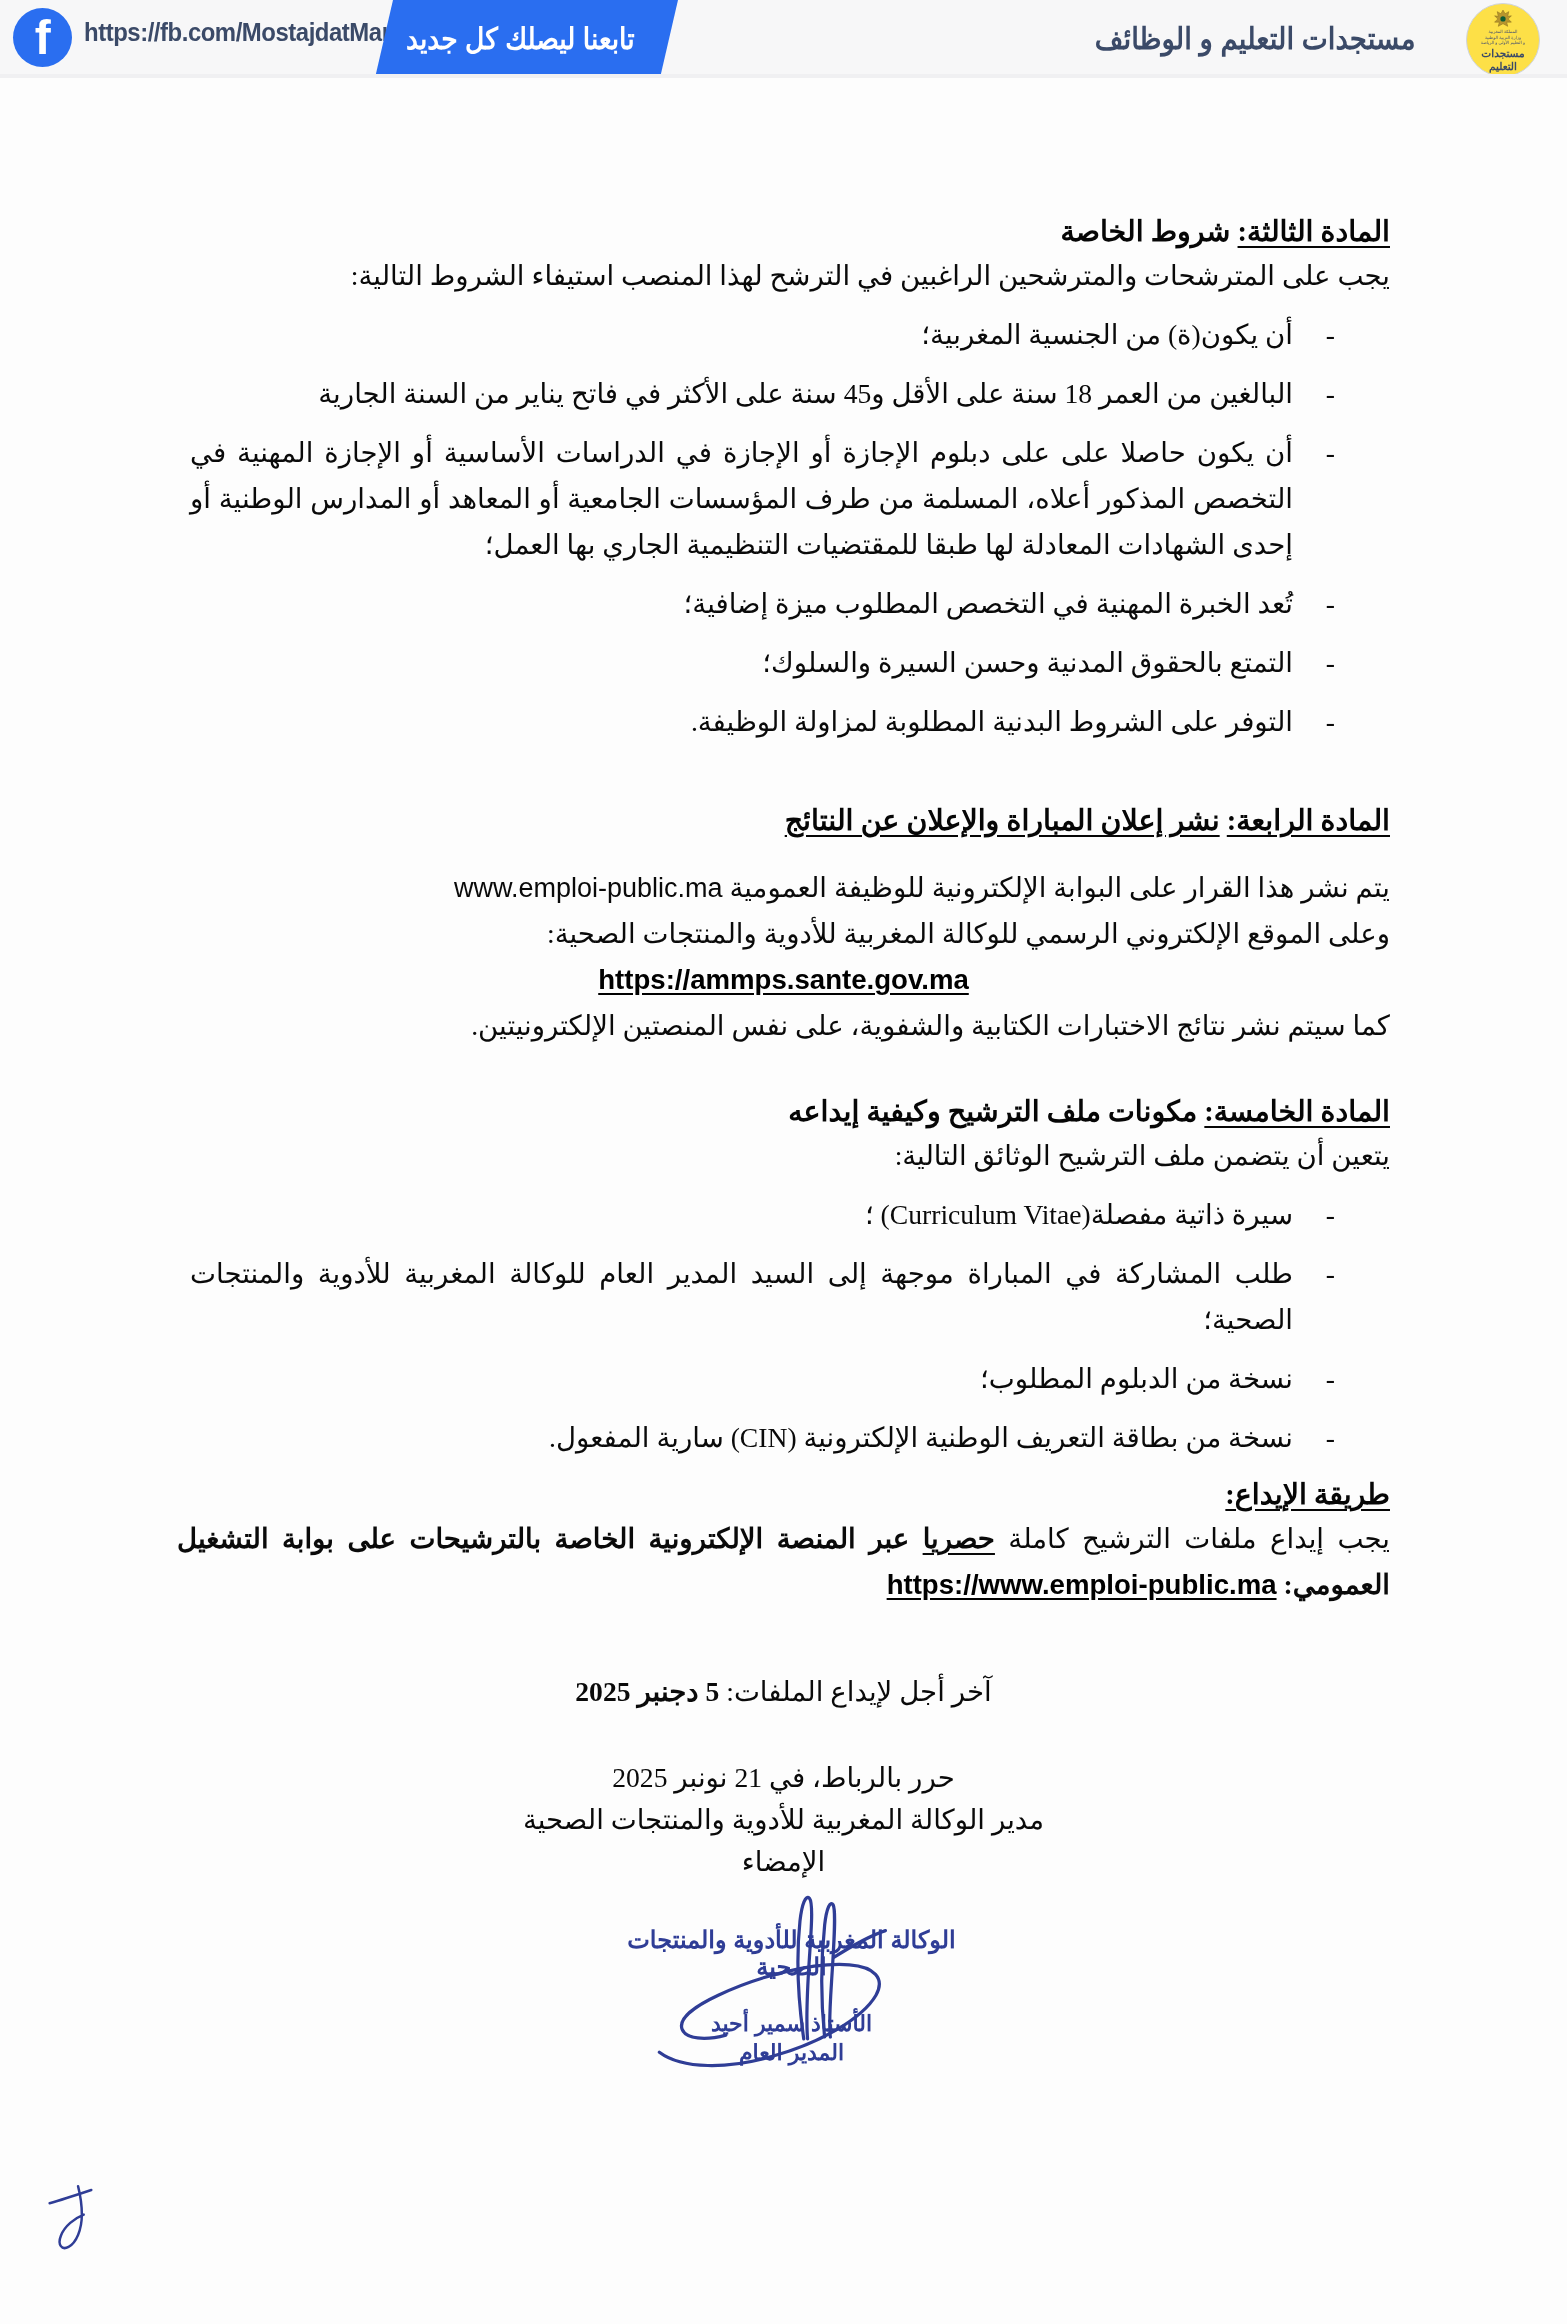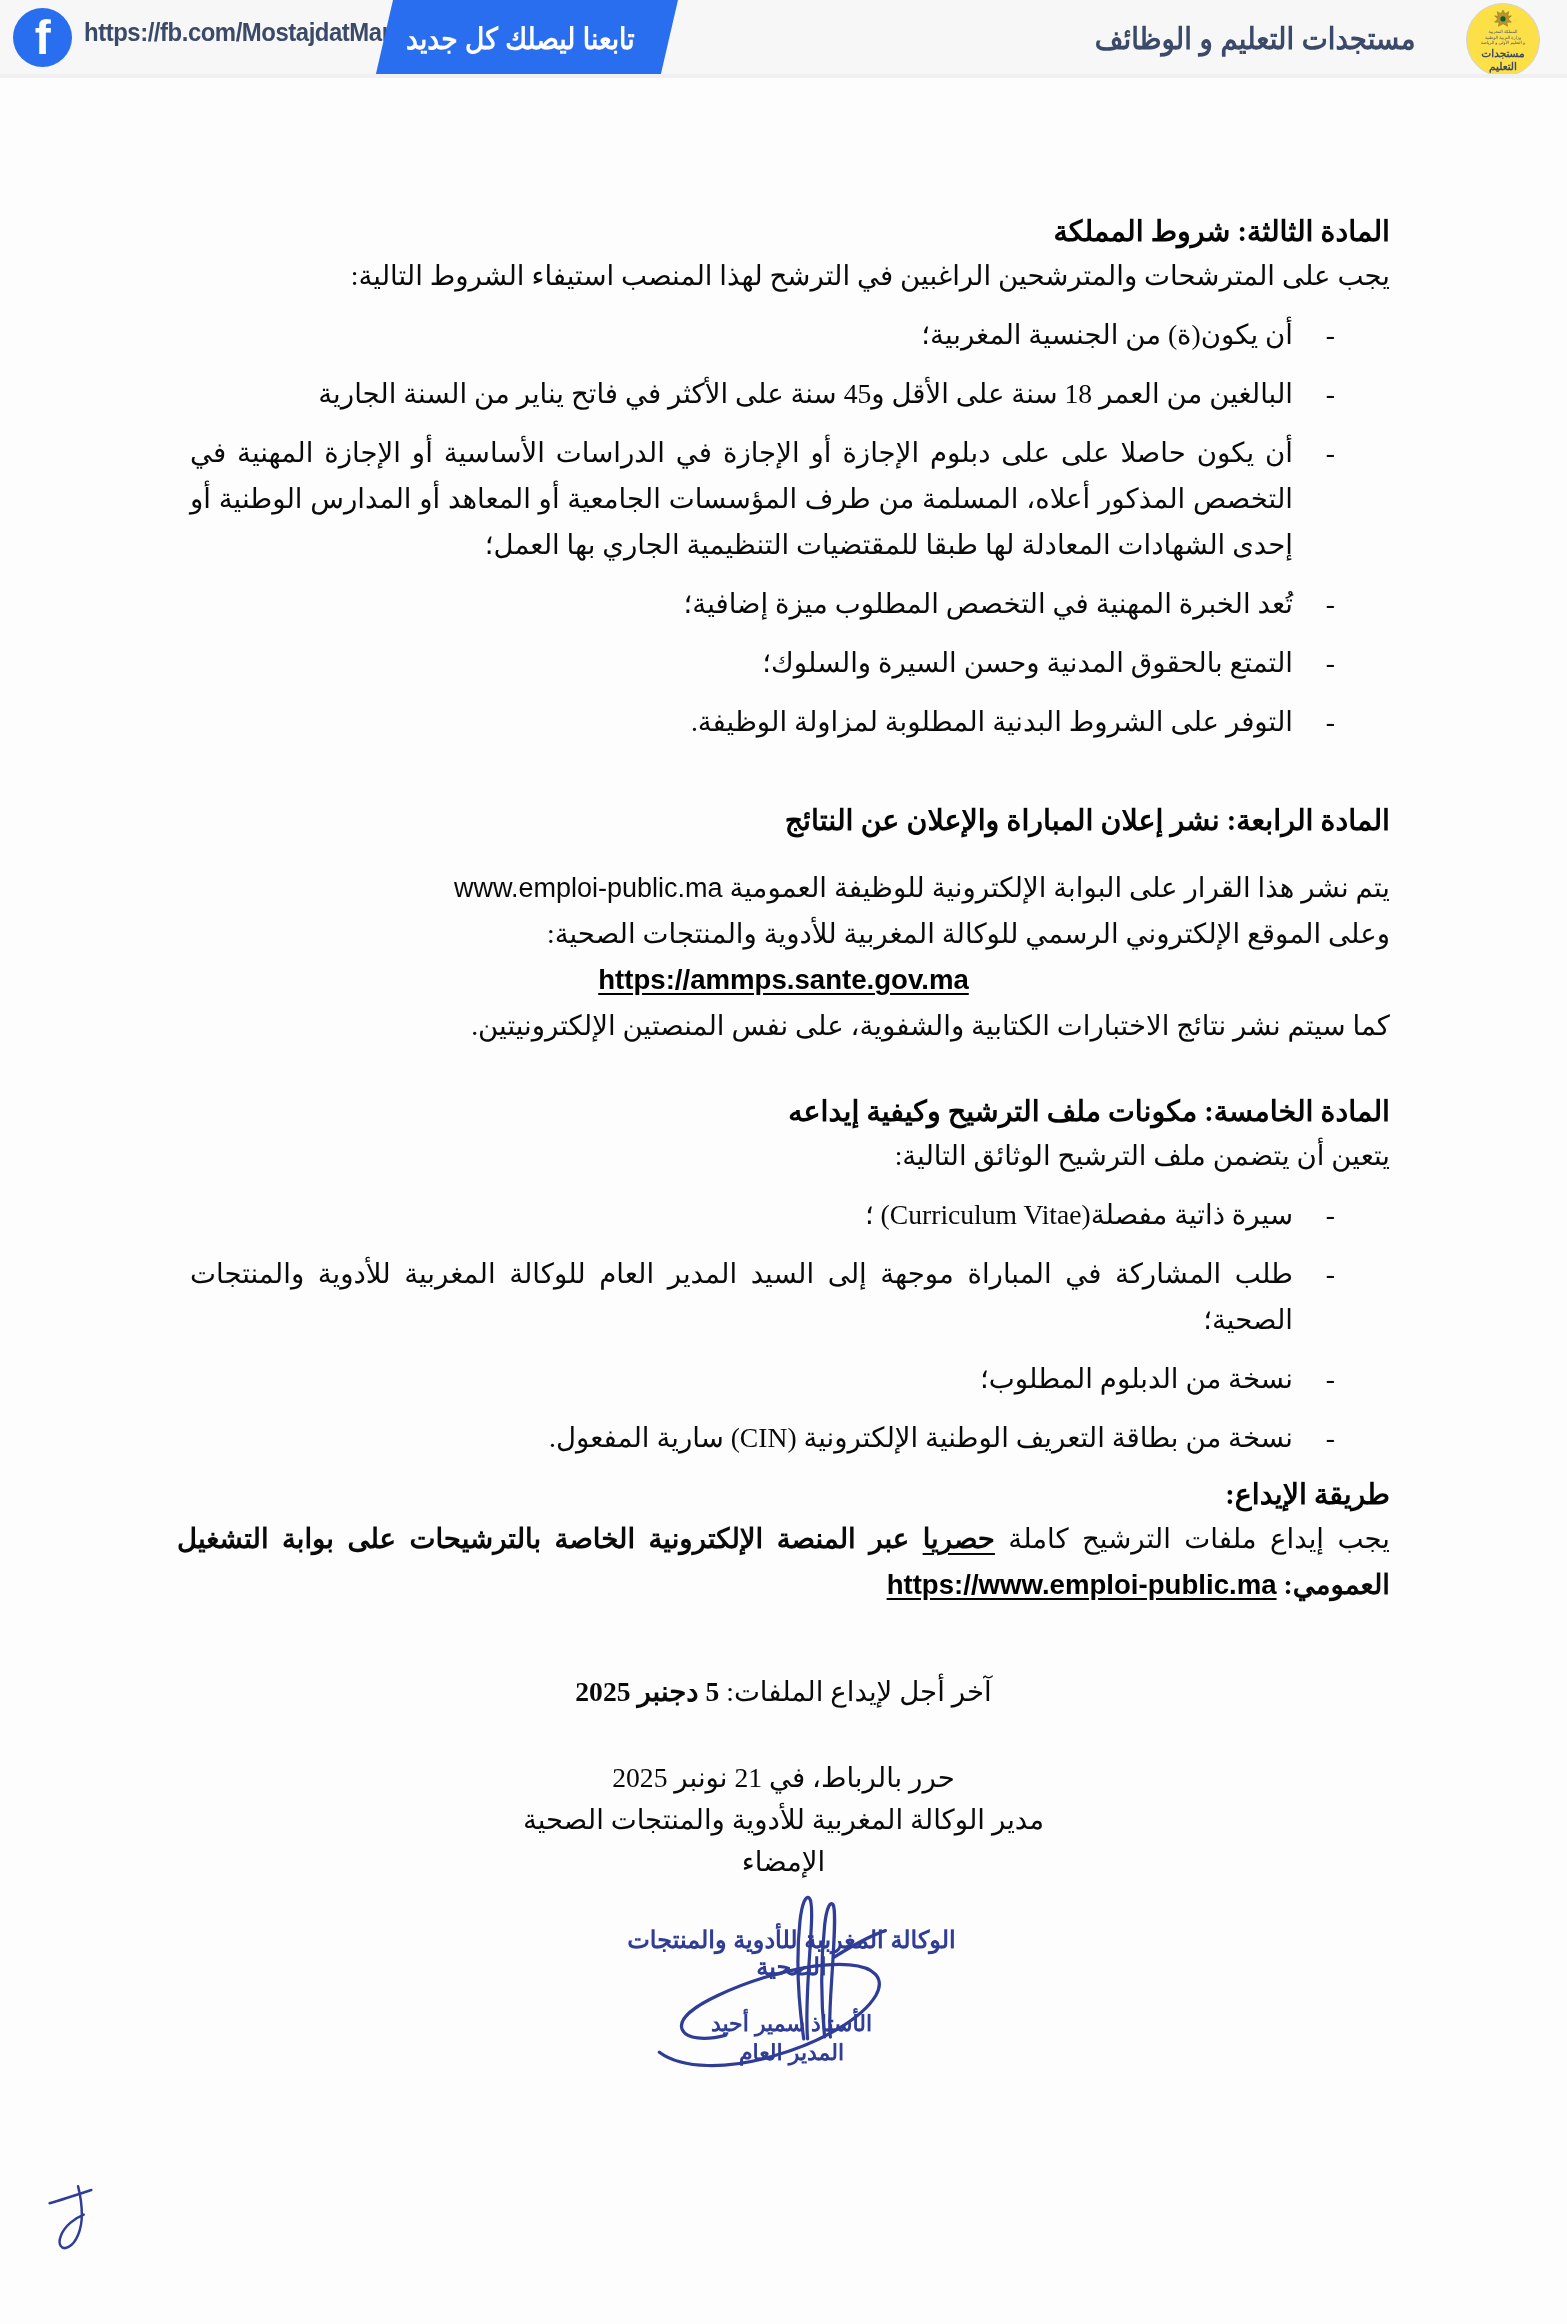--- a/index.html
+++ b/index.html
@@ -163,20 +163,21 @@
   h2.art {
     margin: 0;
     font-family: "Liberation Serif", serif;
     font-weight: bold;
     font-size: 28.5px;
     line-height: 42px;
     text-align: right;
     color: #060606;
   }
   h2.art .u {
+    text-decoration: underline;
     text-underline-offset: 4.8px;
   }
   p.body {
     margin: 0;
     font-family: "Liberation Serif", serif;
     font-size: 27.6px;
     line-height: 46px;
     text-align: justify;
     color: #0a0a0a;
   }
@@ -306,21 +307,21 @@
     </div>
 
     <div class="banner-rule"></div>
   </div>
 
   <div class="doc">
     <div class="content">
 
       <h2 class="art">
         <span class="u">المادة الثالثة:</span>
-        <span>شروط المملكة</span>
+        <span>شروط الخاصة</span>
       </h2>
 
       <p class="body">يجب على المترشحات والمترشحين الراغبين في الترشح لهذا المنصب استيفاء الشروط التالية:</p>
 
       <ul class="conds">
         <li>أن يكون(ة) من الجنسية المغربية؛</li>
         <li>البالغين من العمر 18 سنة على الأقل و45 سنة على الأكثر في فاتح يناير من السنة الجارية</li>
         <li>أن يكون حاصلا على  على دبلوم الإجازة أو الإجازة في الدراسات الأساسية أو الإجازة المهنية في التخصص المذكور أعلاه، المسلمة من طرف المؤسسات الجامعية أو المعاهد أو المدارس الوطنية أو إحدى الشهادات المعادلة لها طبقا للمقتضيات التنظيمية الجاري بها العمل؛</li>
         <li>تُعد الخبرة المهنية في التخصص المطلوب ميزة إضافية؛</li>
         <li>التمتع بالحقوق المدنية وحسن السيرة والسلوك؛</li>

